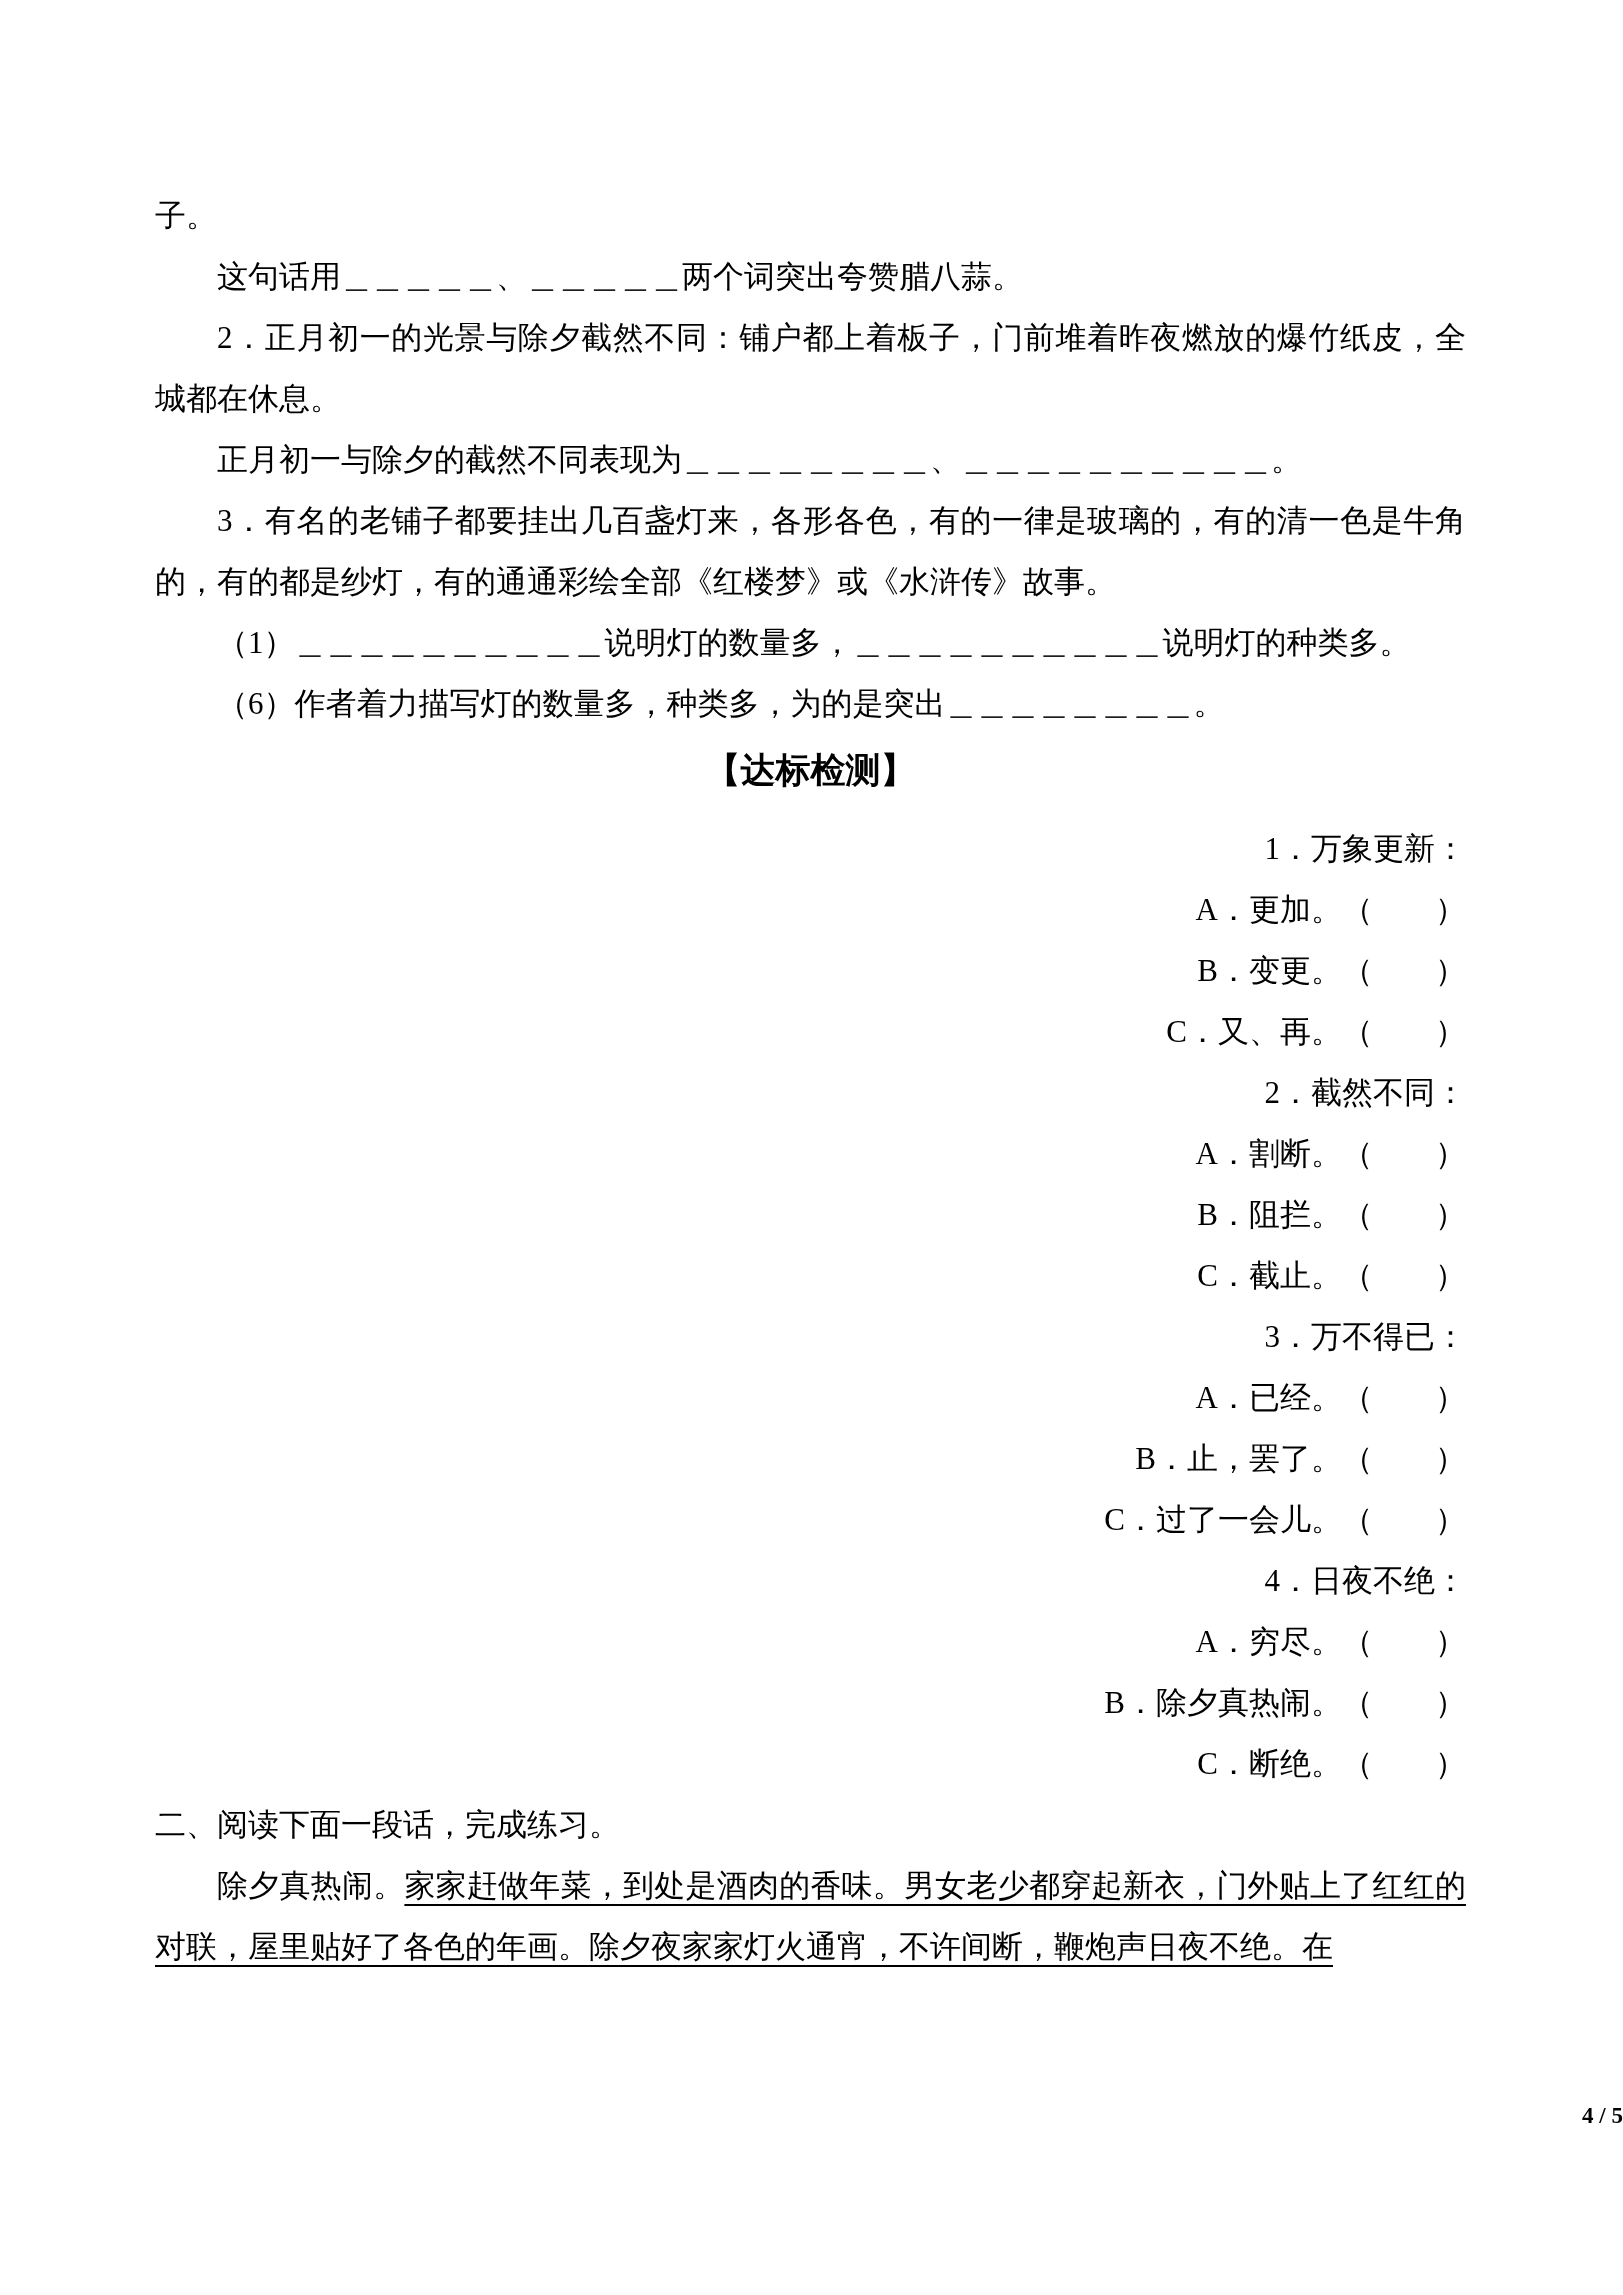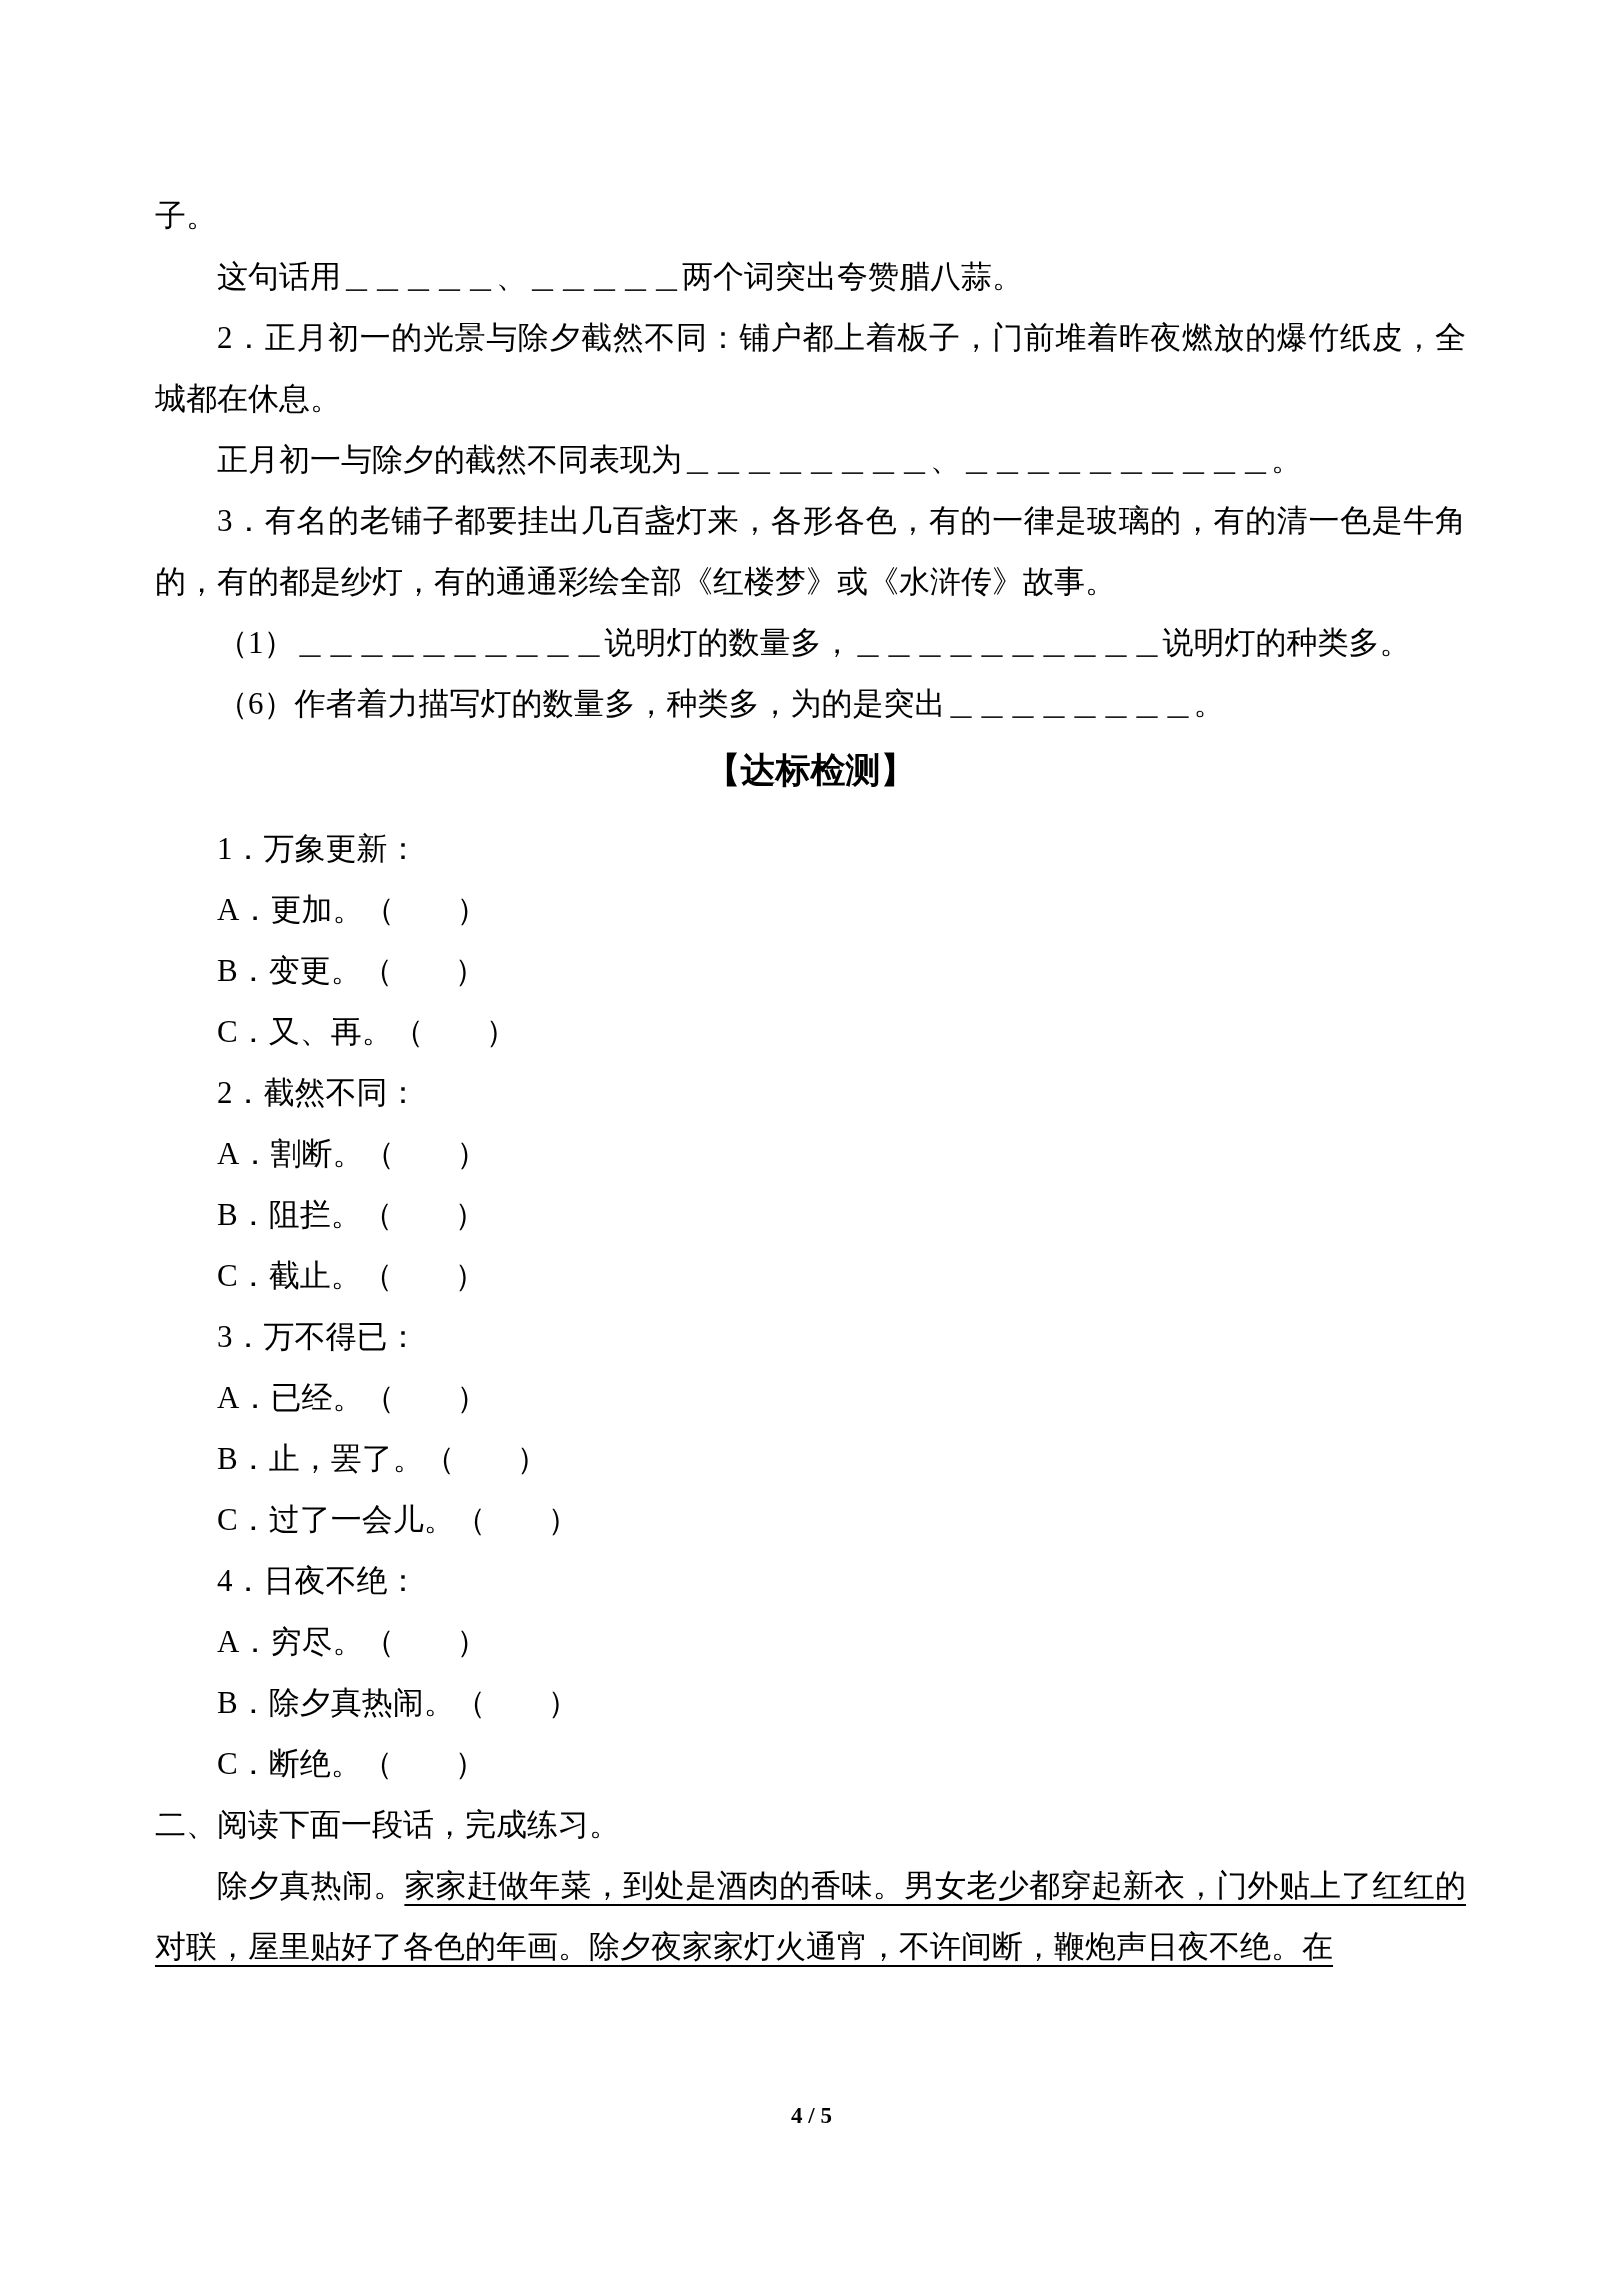--- a/index.html
+++ b/index.html
@@ -36,33 +36,33 @@
   }
   .section-heading {
     font-size: 35px;
     font-weight: bold;
     line-height: 65px;
     margin: 4.1px 0 15px 0 !important;
     text-align: center;
   }
   .list-item {
     text-indent: 2em;
-    text-align: left;
+    text-align: right;
   }
   .passage .underlined {
     text-decoration: underline;
     text-decoration-thickness: 2px;
     text-underline-offset: 8.2px;
   }
   .footer {
     position: absolute;
     left: 0;
     right: 0;
     top: 2103px;
-    text-align: center;
+    text-align: right;
     font-size: 23px;
     font-weight: bold;
     font-family: "Liberation Serif", "DejaVu Serif", serif;
   }
 </style>
 </head>
 <body>
 
 <div class="doc">
 

